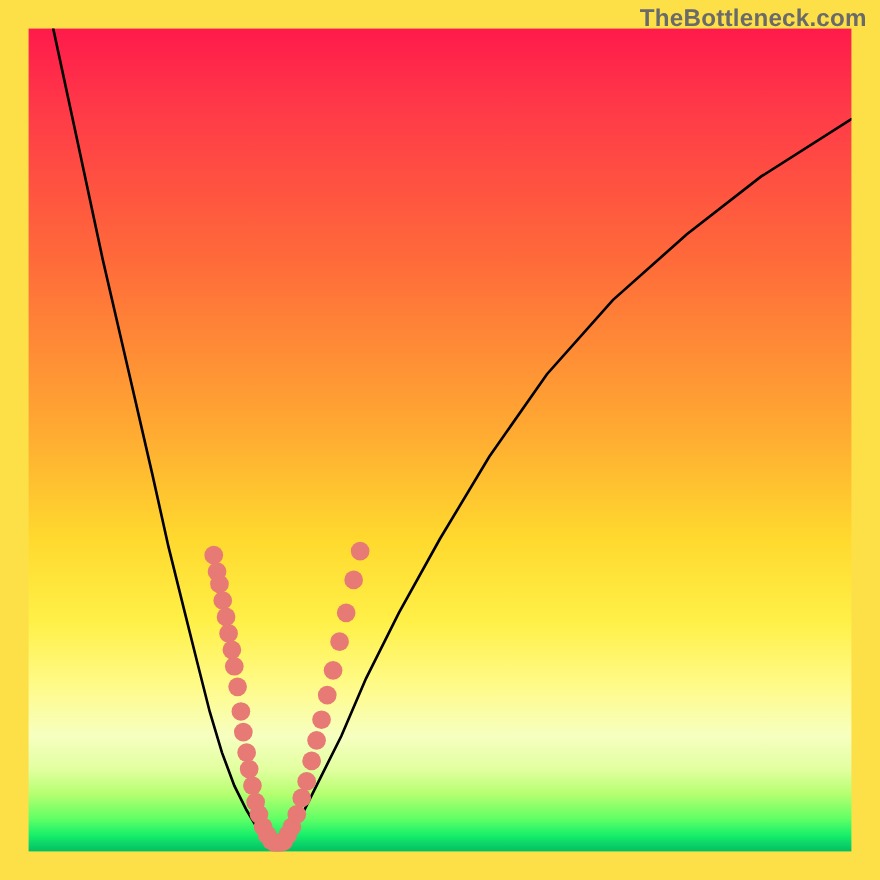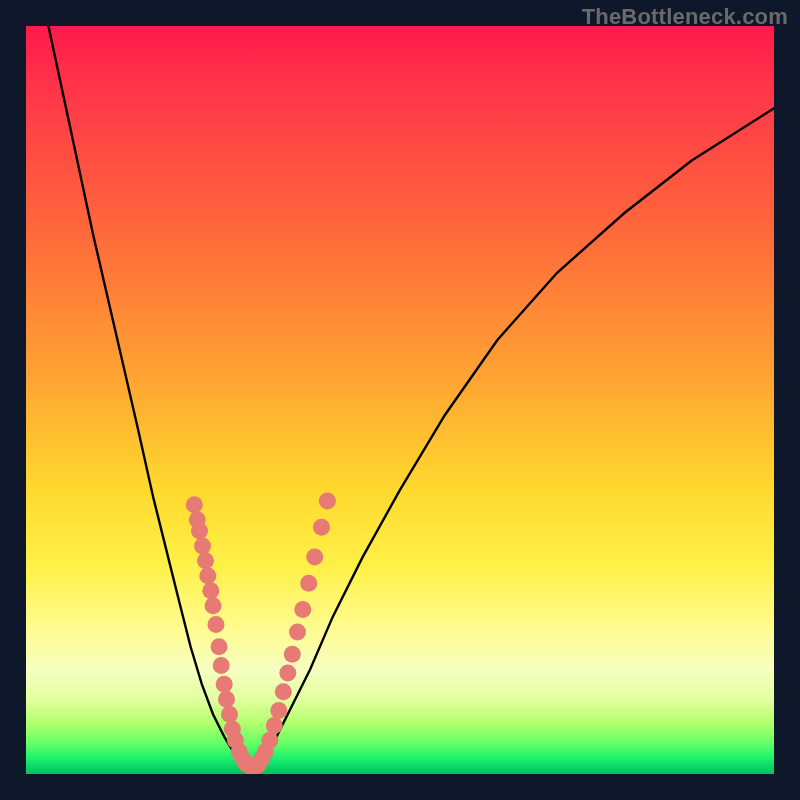--- a/index.html
+++ b/index.html
@@ -6,21 +6,21 @@
     margin: 0;
     padding: 0;
     width: 800px;
     height: 800px;
     overflow: hidden;
     background: #000;
   }
   .frame {
     position: absolute;
     inset: 0;
-    background: #0f172a;
+    background: #fde047;
   }
   .plot-area {
     position: absolute;
     left: 26px;
     top: 26px;
     width: 748px;
     height: 748px;
     
     background: linear-gradient(
       to bottom,

